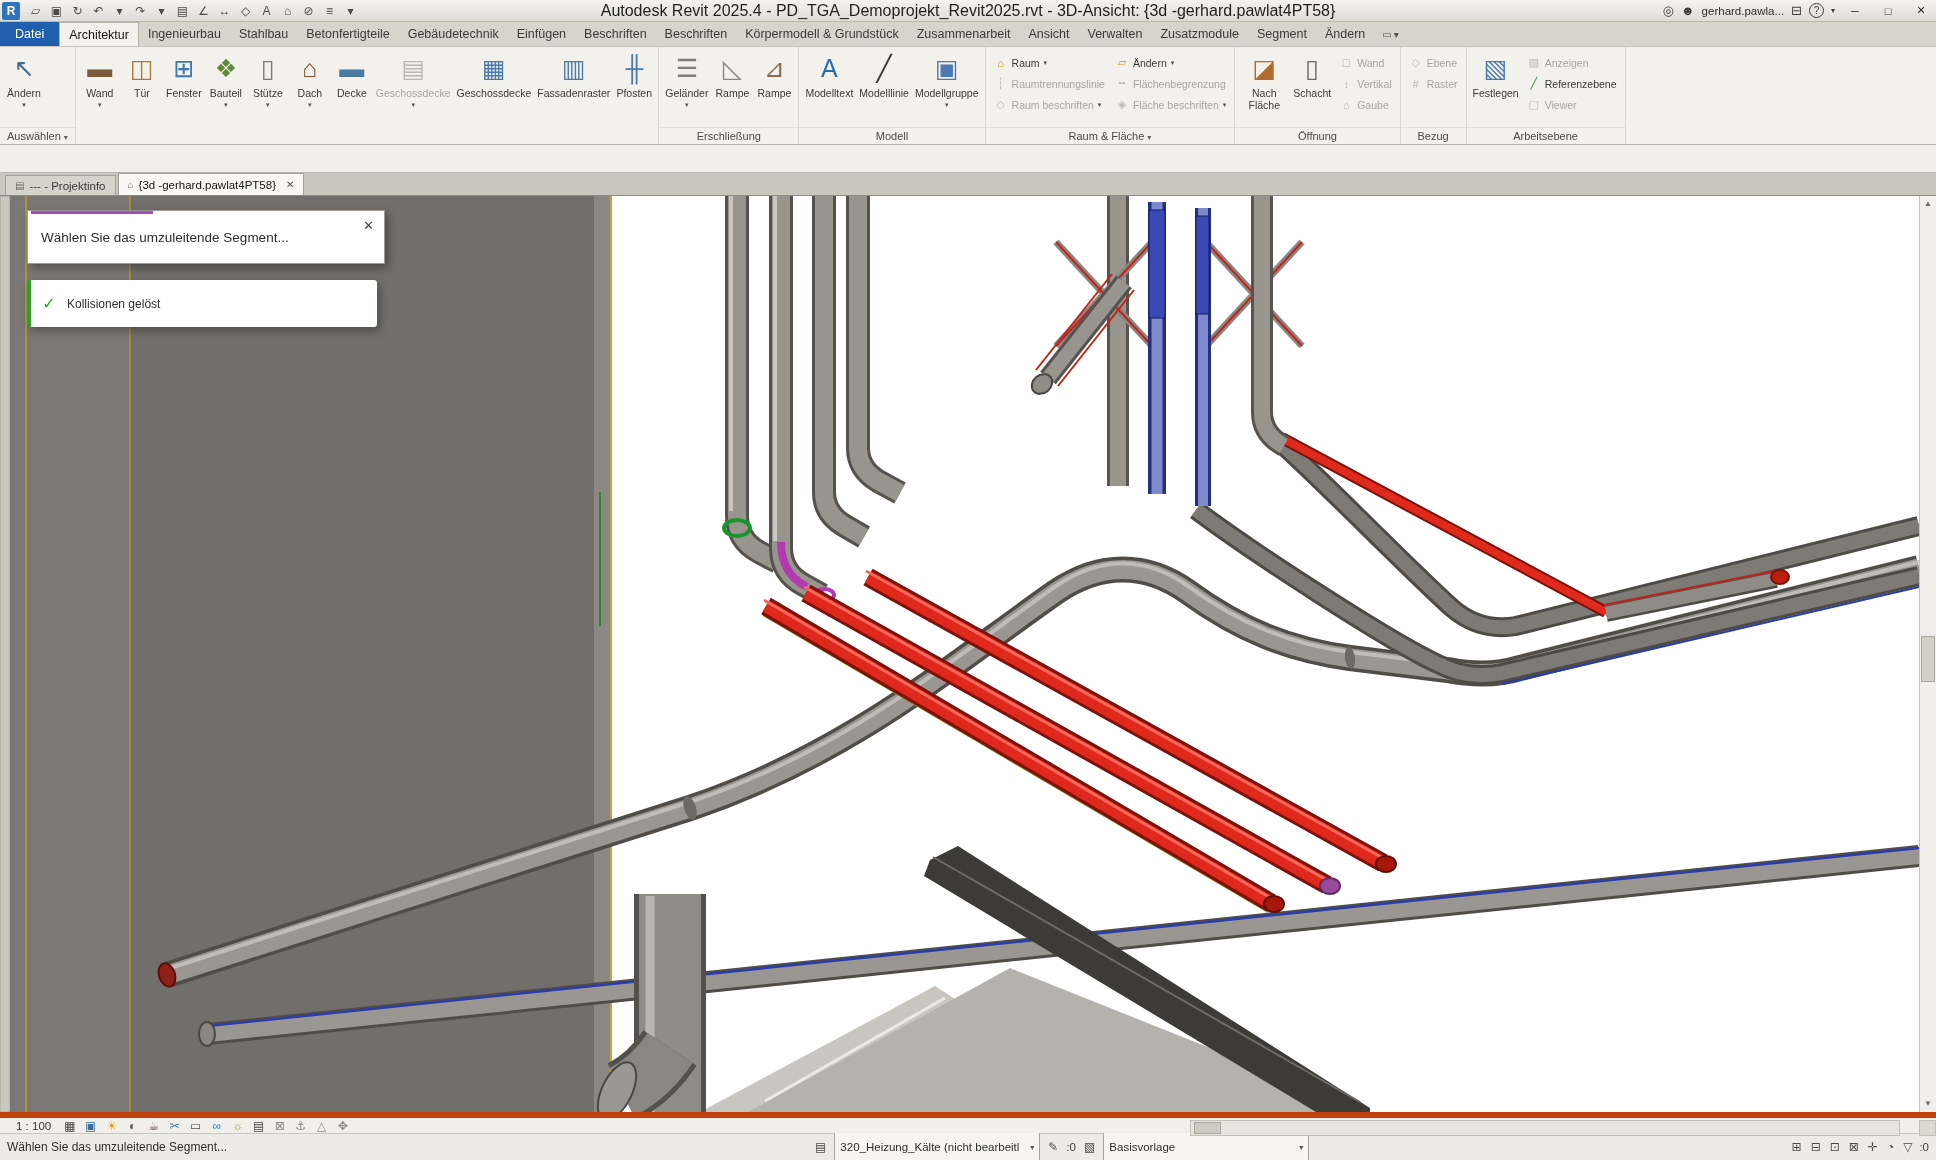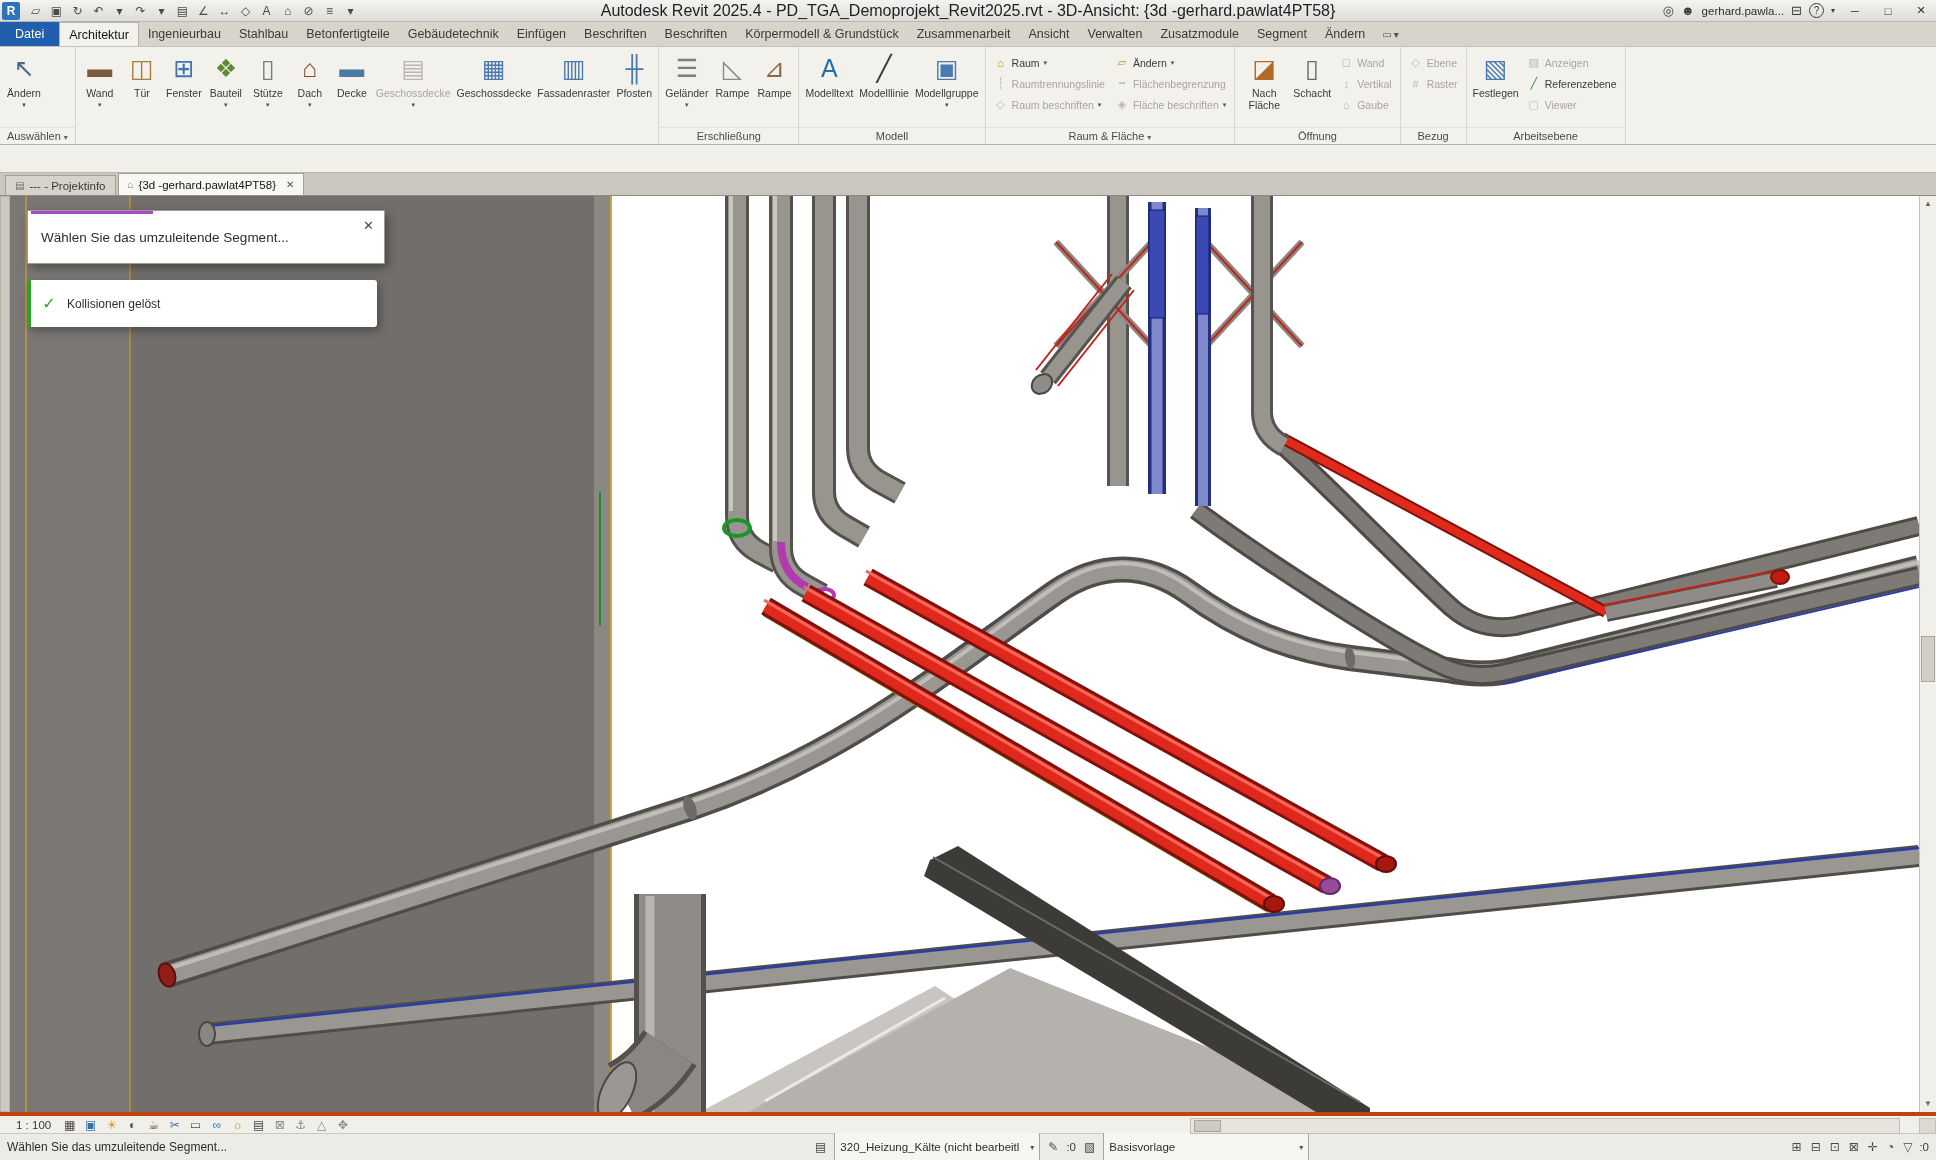--- a/index.html
+++ b/index.html
@@ -67,21 +67,21 @@
   .dialog{position:absolute;left:27px;top:14px;width:358px;height:54px;background:#fff;
     border:1px solid #9d9a94;box-shadow:3px 4px 9px rgba(0,0,0,.35)}
   .dialog-accent{position:absolute;top:0;left:3px;width:122px;height:3px}
   .dialog-title{position:absolute;left:13px;top:19px;font-size:13.5px;color:#2d2d2d}
   .dialog-close{position:absolute;right:10px;top:7px;font-size:13px;color:#4a4a46}
   .toast{position:absolute;left:27px;top:84px;width:350px;height:47px;background:#fff;border-radius:3px;
     box-shadow:3px 4px 9px rgba(0,0,0,.3);display:flex;align-items:center}
   .toast-check{width:36px;text-align:center;font-size:16px;font-weight:bold}
   .toast-text{font-size:12px;color:#2e2e2e}
   
-  .viewbar{position:relative;height:21px;background:#f0efe9;border-top:4px solid #c2410c;
+  .viewbar{position:relative;height:21px;background:#f0efe9;border-top:6px solid #c2410c;
     display:flex;align-items:center;padding-left:7px;font-size:11.5px;color:#3a3a36}
   .scale-btn{padding:0 9px;white-space:nowrap}
   .vicons{display:flex;gap:2px}
   .vicon{width:19px;text-align:center;font-size:12px}
   .hscroll{position:absolute;left:1190px;top:2px;width:710px;height:16px;background:#e6e4dd;border:1px solid #c2bfb7}
   .hthumb{position:absolute;left:3px;top:1px;width:27px;height:12px;background:#cdcac2;border:1px solid #a9a69e}
   .hcorner{position:absolute;right:0;top:2px;width:17px;height:16px;background:#dcd9d1;border:1px solid #c2bfb7}
   
   .statusbar{height:27px;background:#edebe5;border-top:1px solid #cac7bf;display:flex;align-items:center;
     padding:0 7px;gap:6px;font-size:12px;color:#2e2e2a}

